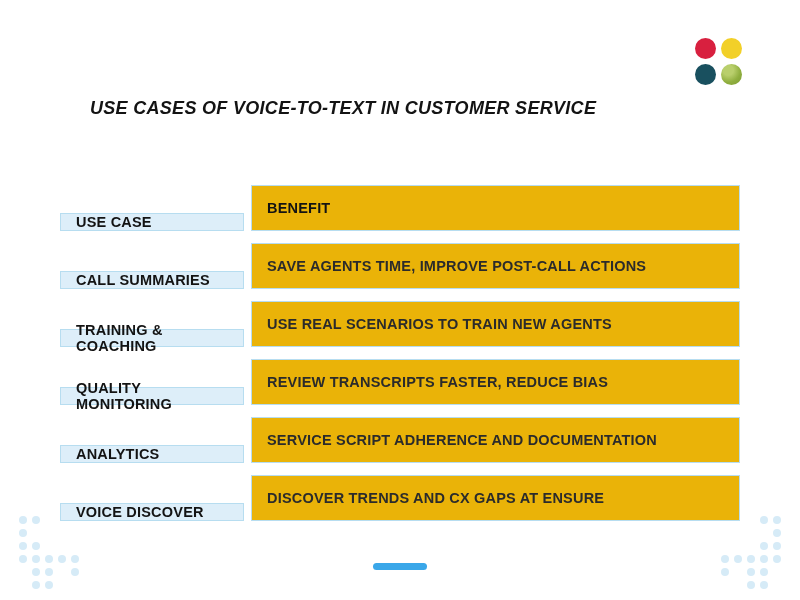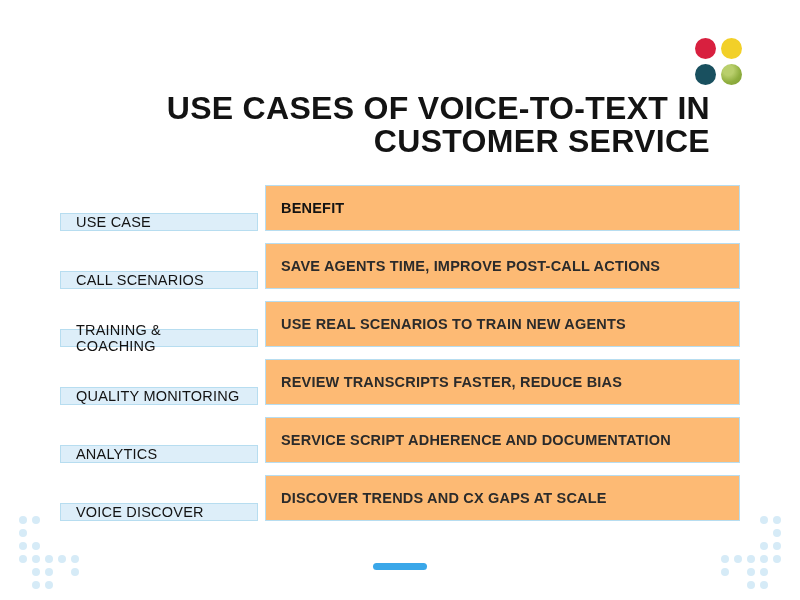--- a/index.html
+++ b/index.html
@@ -31,53 +31,54 @@
   .dot-red{background:#d8203f;}
   .dot-yellow{background:#f2d028;}
   .dot-teal{background:#19505f;}
   .dot-green{background:radial-gradient(circle at 35% 30%, #b9cf6c 0 25%, #8fae3e 60%, #7d9c33 100%);}
   
   .title{
     position:absolute;
     top:92px; left:50%;
     transform:translateX(-50%);
     width:620px;
-    text-align:right;
-    font-size:32px;
+    text-align:left;
+    font-size:18px;
     line-height:33px;
     font-weight:800;
     letter-spacing:.3px;
     color:var(--ink);
+    font-style:italic;
   }
   
   .table{
     position:absolute;
     top:185px; left:60px;
     width:680px;
   }
   .row{
     display:flex;
     gap:7px;
     margin-bottom:12px;
     height:46px;
   }
   .cell{
     border:1.5px solid var(--cell-border);
     display:flex;
     align-items:center;
     padding:0 15px;
-    background:#fdba74;
+    background:#eab308;
     font-size:14.5px;
     letter-spacing:.2px;
   }
   .cell.left{
-    width:198px;
+    width:184px;
     flex:none;
     background:var(--cell-fill);
-    font-weight:400;
+    font-weight:700;
     color:var(--ink);
     margin-top:28px;
   }
   .cell.right{
     flex:1;
     color:var(--benefit-ink);
     font-weight:700;
   }
   .row.header .cell.right{font-weight:700;color:var(--ink);}
   
@@ -106,38 +107,38 @@
 </div>
 
 <h1 class="title">USE CASES OF VOICE-TO-TEXT IN CUSTOMER SERVICE</h1>
 
 <div class="table">
   <div class="row header">
     <div class="cell left">USE CASE</div>
     <div class="cell right">BENEFIT</div>
   </div>
   <div class="row">
-    <div class="cell left">CALL SCENARIOS</div>
+    <div class="cell left">CALL SUMMARIES</div>
     <div class="cell right">SAVE AGENTS TIME, IMPROVE POST-CALL ACTIONS</div>
   </div>
   <div class="row">
     <div class="cell left">TRAINING &amp; COACHING</div>
     <div class="cell right">USE REAL SCENARIOS TO TRAIN NEW AGENTS</div>
   </div>
   <div class="row">
     <div class="cell left">QUALITY MONITORING</div>
     <div class="cell right">REVIEW TRANSCRIPTS FASTER, REDUCE BIAS</div>
   </div>
   <div class="row">
     <div class="cell left">ANALYTICS</div>
     <div class="cell right">SERVICE SCRIPT ADHERENCE AND DOCUMENTATION</div>
   </div>
   <div class="row">
     <div class="cell left">VOICE DISCOVER</div>
-    <div class="cell right">DISCOVER TRENDS AND CX GAPS AT SCALE</div>
+    <div class="cell right">DISCOVER TRENDS AND CX GAPS AT ENSURE</div>
   </div>
 </div>
 
 <svg class="dots-svg dots-bl" viewBox="0 0 90 84">
   <circle cx="7" cy="6" r="4"></circle>
     <circle cx="20" cy="6" r="4"></circle>
   <circle cx="7" cy="19" r="4"></circle>
   <circle cx="7" cy="32" r="4"></circle>
     <circle cx="20" cy="32" r="4"></circle>
   <circle cx="7" cy="45" r="4"></circle>

